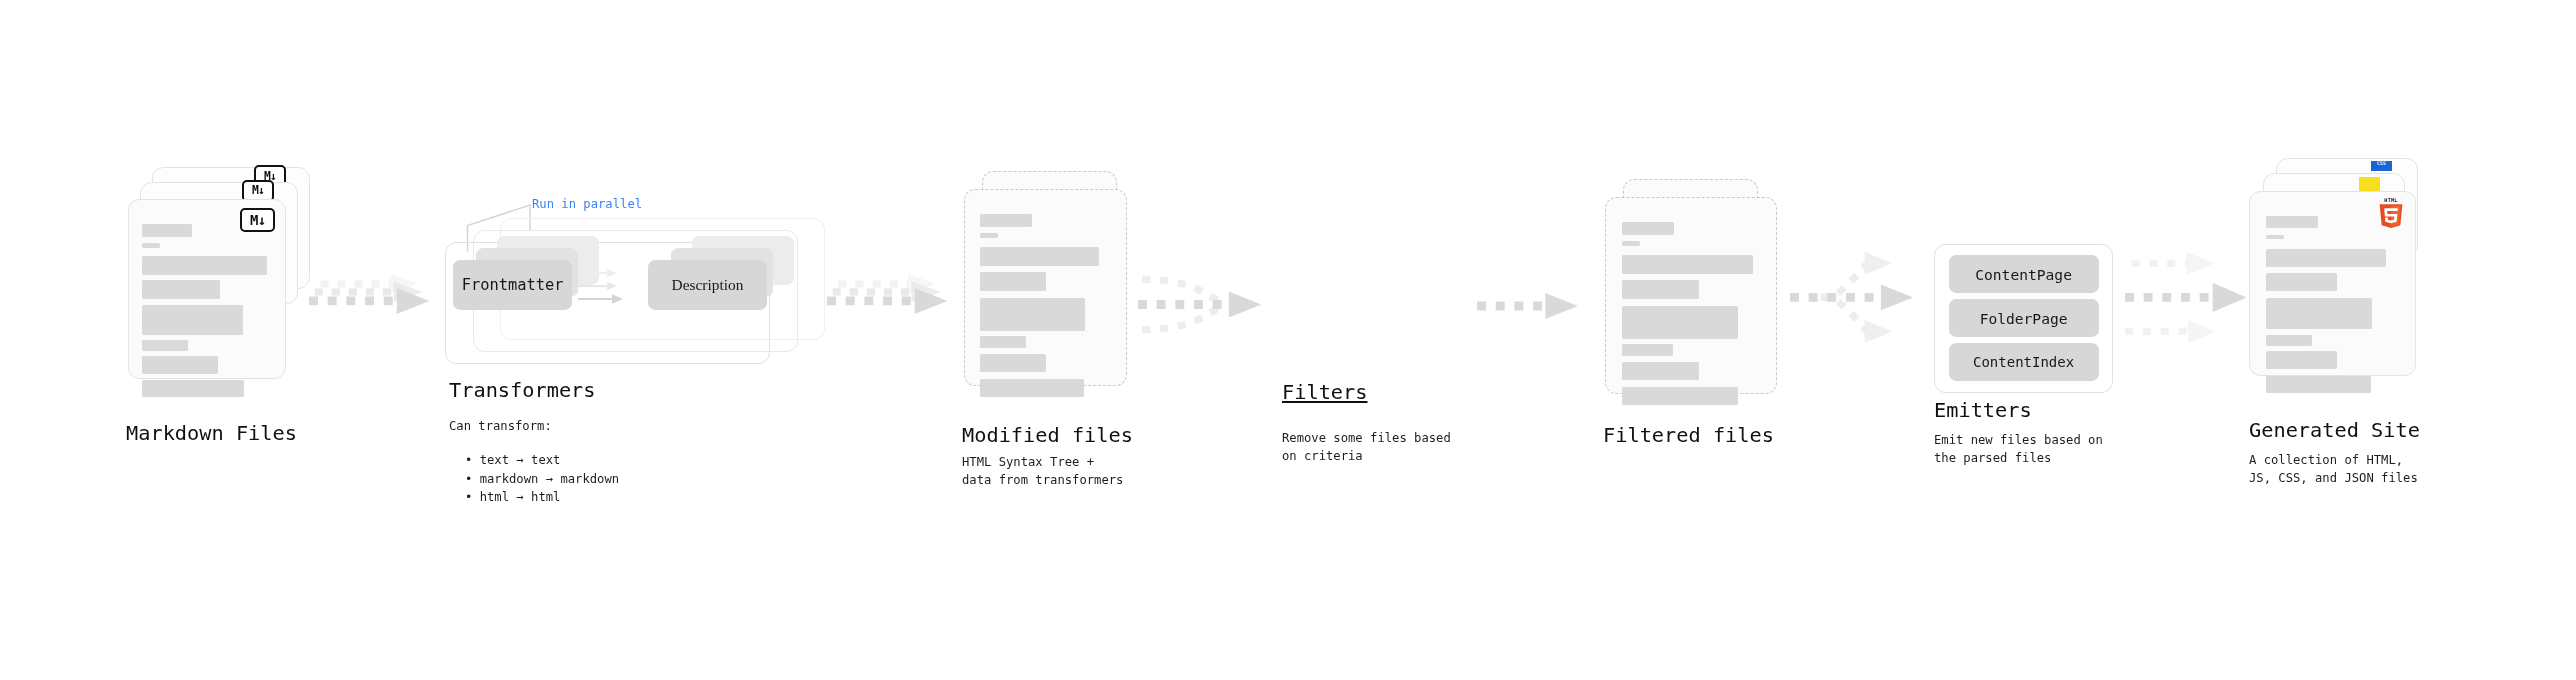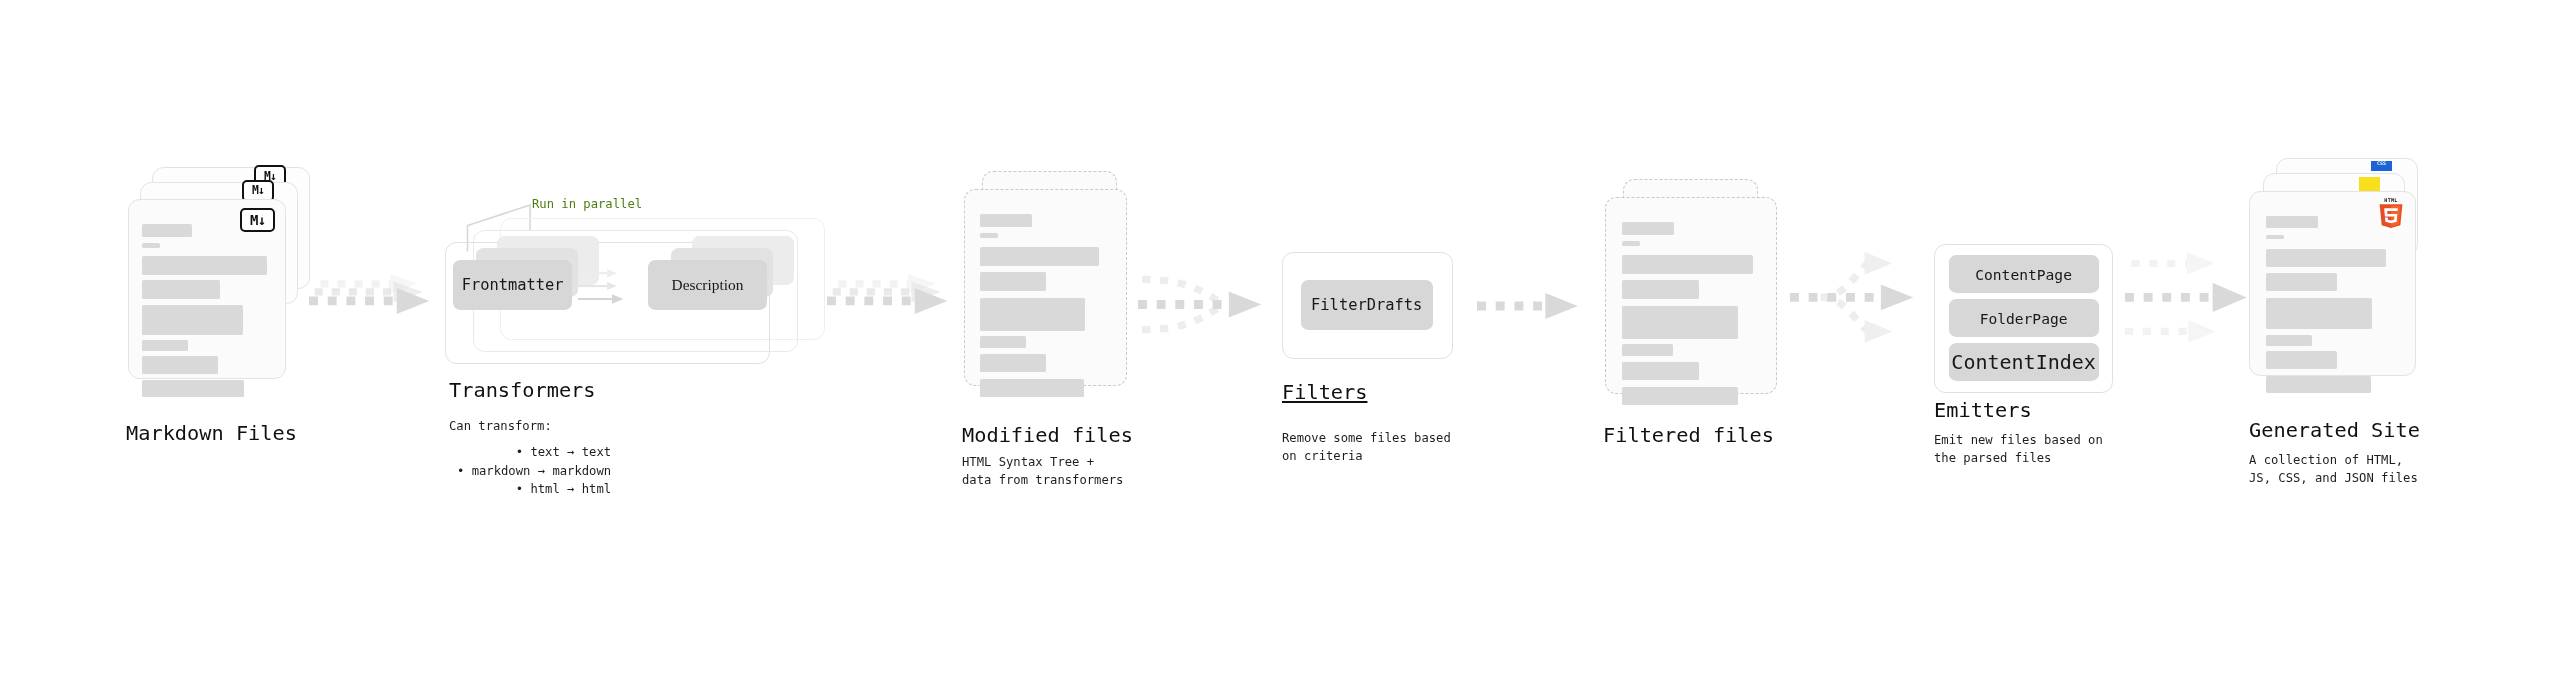--- a/index.html
+++ b/index.html
@@ -83,26 +83,26 @@
   .subtitle{
     position:absolute;
     font-size:12.2px;
     line-height:1.45;
     color:#1e1e1e;
     white-space:pre;
   }
   .ghost-label{
     position:absolute;
     font-size:12.2px;
-    color:#4d7c0f;
+    color:#3b82f6;
     white-space:nowrap;
   }
   .bullets{position:absolute;font-size:12.2px;line-height:1.5;color:#1e1e1e;}
   .bullets .lead{display:block;}
-  .bullets ul{margin:8px;padding:0;list-style:none;text-align:right;}
+  .bullets ul{margin:16px;padding:0;list-style:none;}
   .bullets li{display:block;white-space:pre;}
   .bullets li::before{content:"\2022  ";}
 
   
   .arrowwrap{position:absolute;}
   svg{display:block;overflow:visible;}
 </style>
 </head>
 <body>
 
@@ -238,26 +238,20 @@
     <svg width="146" height="73" viewBox="0 0 180 90">
       <g fill="none">
         <path d="M5 14 C 60 14, 78 28, 106 45" stroke="#ededed" stroke-width="9" stroke-dasharray="10 12" stroke-linecap="butt"></path>
         <path d="M5 76 C 60 76, 78 62, 106 45" stroke="#ededed" stroke-width="9" stroke-dasharray="10 12" stroke-linecap="butt"></path>
       </g>
       <line x1="0" y1="45" x2="120" y2="45" stroke="#d9d9d9" stroke-width="11" stroke-dasharray="11 12"></line>
       <polygon points="112,29 152,45 112,61" fill="#d9d9d9"></polygon>
     </svg>
   </div>
 
-  <div class="node" style="left:1282px;top:252px;width:171px;height:107px;">
-    <div class="groupbox" style="left:0;top:0;width:171px;height:107px;"></div>
-    <div class="pill" style="left:18.7px;top:28.4px;width:132px;height:50px;">
-      <span>FilterDrafts</span>
-    </div>
-  </div>
 
   <div class="title" style="left:1282px;top:380px;text-decoration:underline;">Filters</div>
   <div class="subtitle" style="left:1282px;top:414px;margin-top:16px;">Remove some files based
 on criteria</div>
 
   <div class="arrowwrap" style="left:1477px;top:288px;width:122px;height:41px;">
     <svg width="122" height="41" viewBox="0 0 150 50">
       <line x1="0" y1="22" x2="92" y2="22" stroke="#d9d9d9" stroke-width="11" stroke-dasharray="11 12"></line>
       <polygon points="84,6 124,22 84,38" fill="#d9d9d9"></polygon>
     </svg>
@@ -293,21 +287,21 @@
   </div>
 
   <div class="node" style="left:1934px;top:244px;width:179px;height:149px;">
     <div class="groupbox" style="left:0;top:0;width:179px;height:149px;"></div>
     <div class="pill" style="left:14.6px;top:11.4px;width:150px;height:38px;font-size:14.6px;">
       <span>ContentPage</span>
     </div>
     <div class="pill" style="left:14.6px;top:55px;width:150px;height:38px;font-size:14.6px;">
       <span>FolderPage</span>
     </div>
-    <div class="pill" style="left:14.6px;top:99px;width:150px;height:38px;font-size:20px;">
+    <div class="pill" style="left:14.6px;top:99px;width:150px;height:38px;font-size:14px;">
       <span>ContentIndex</span>
     </div>
   </div>
 
   <div class="title" style="left:1934px;top:398px;">Emitters</div>
   <div class="subtitle" style="left:1934px;top:432px;">Emit new files based on
 the parsed files</div>
 
   <div class="arrowwrap" style="left:2125px;top:242px;width:146px;height:114px;">
     <svg width="146" height="114" viewBox="0 0 180 140">

